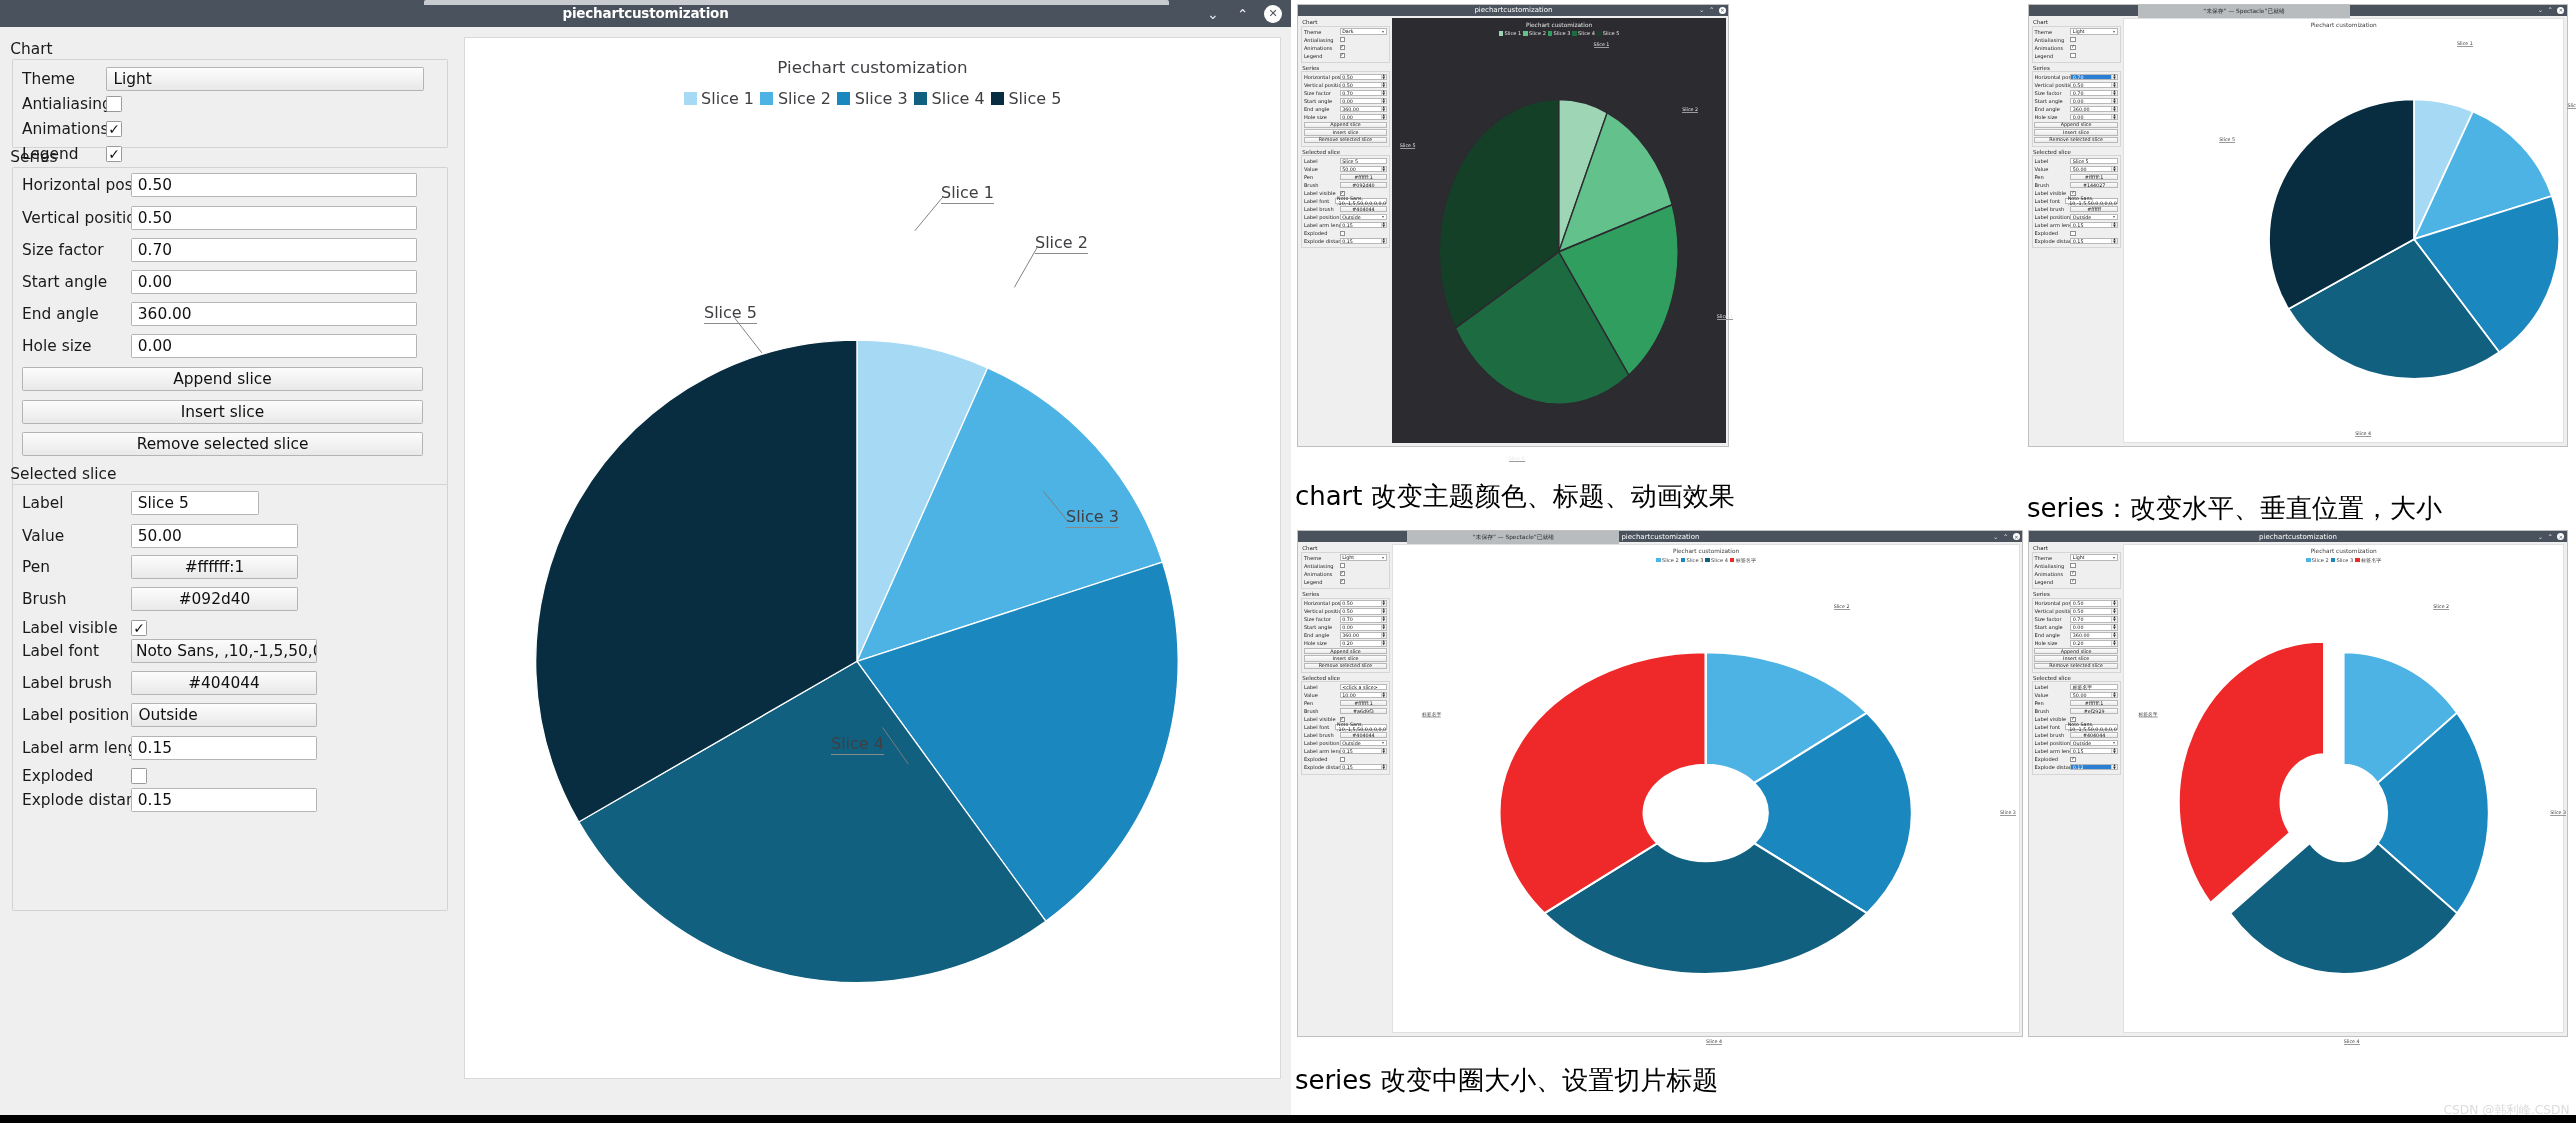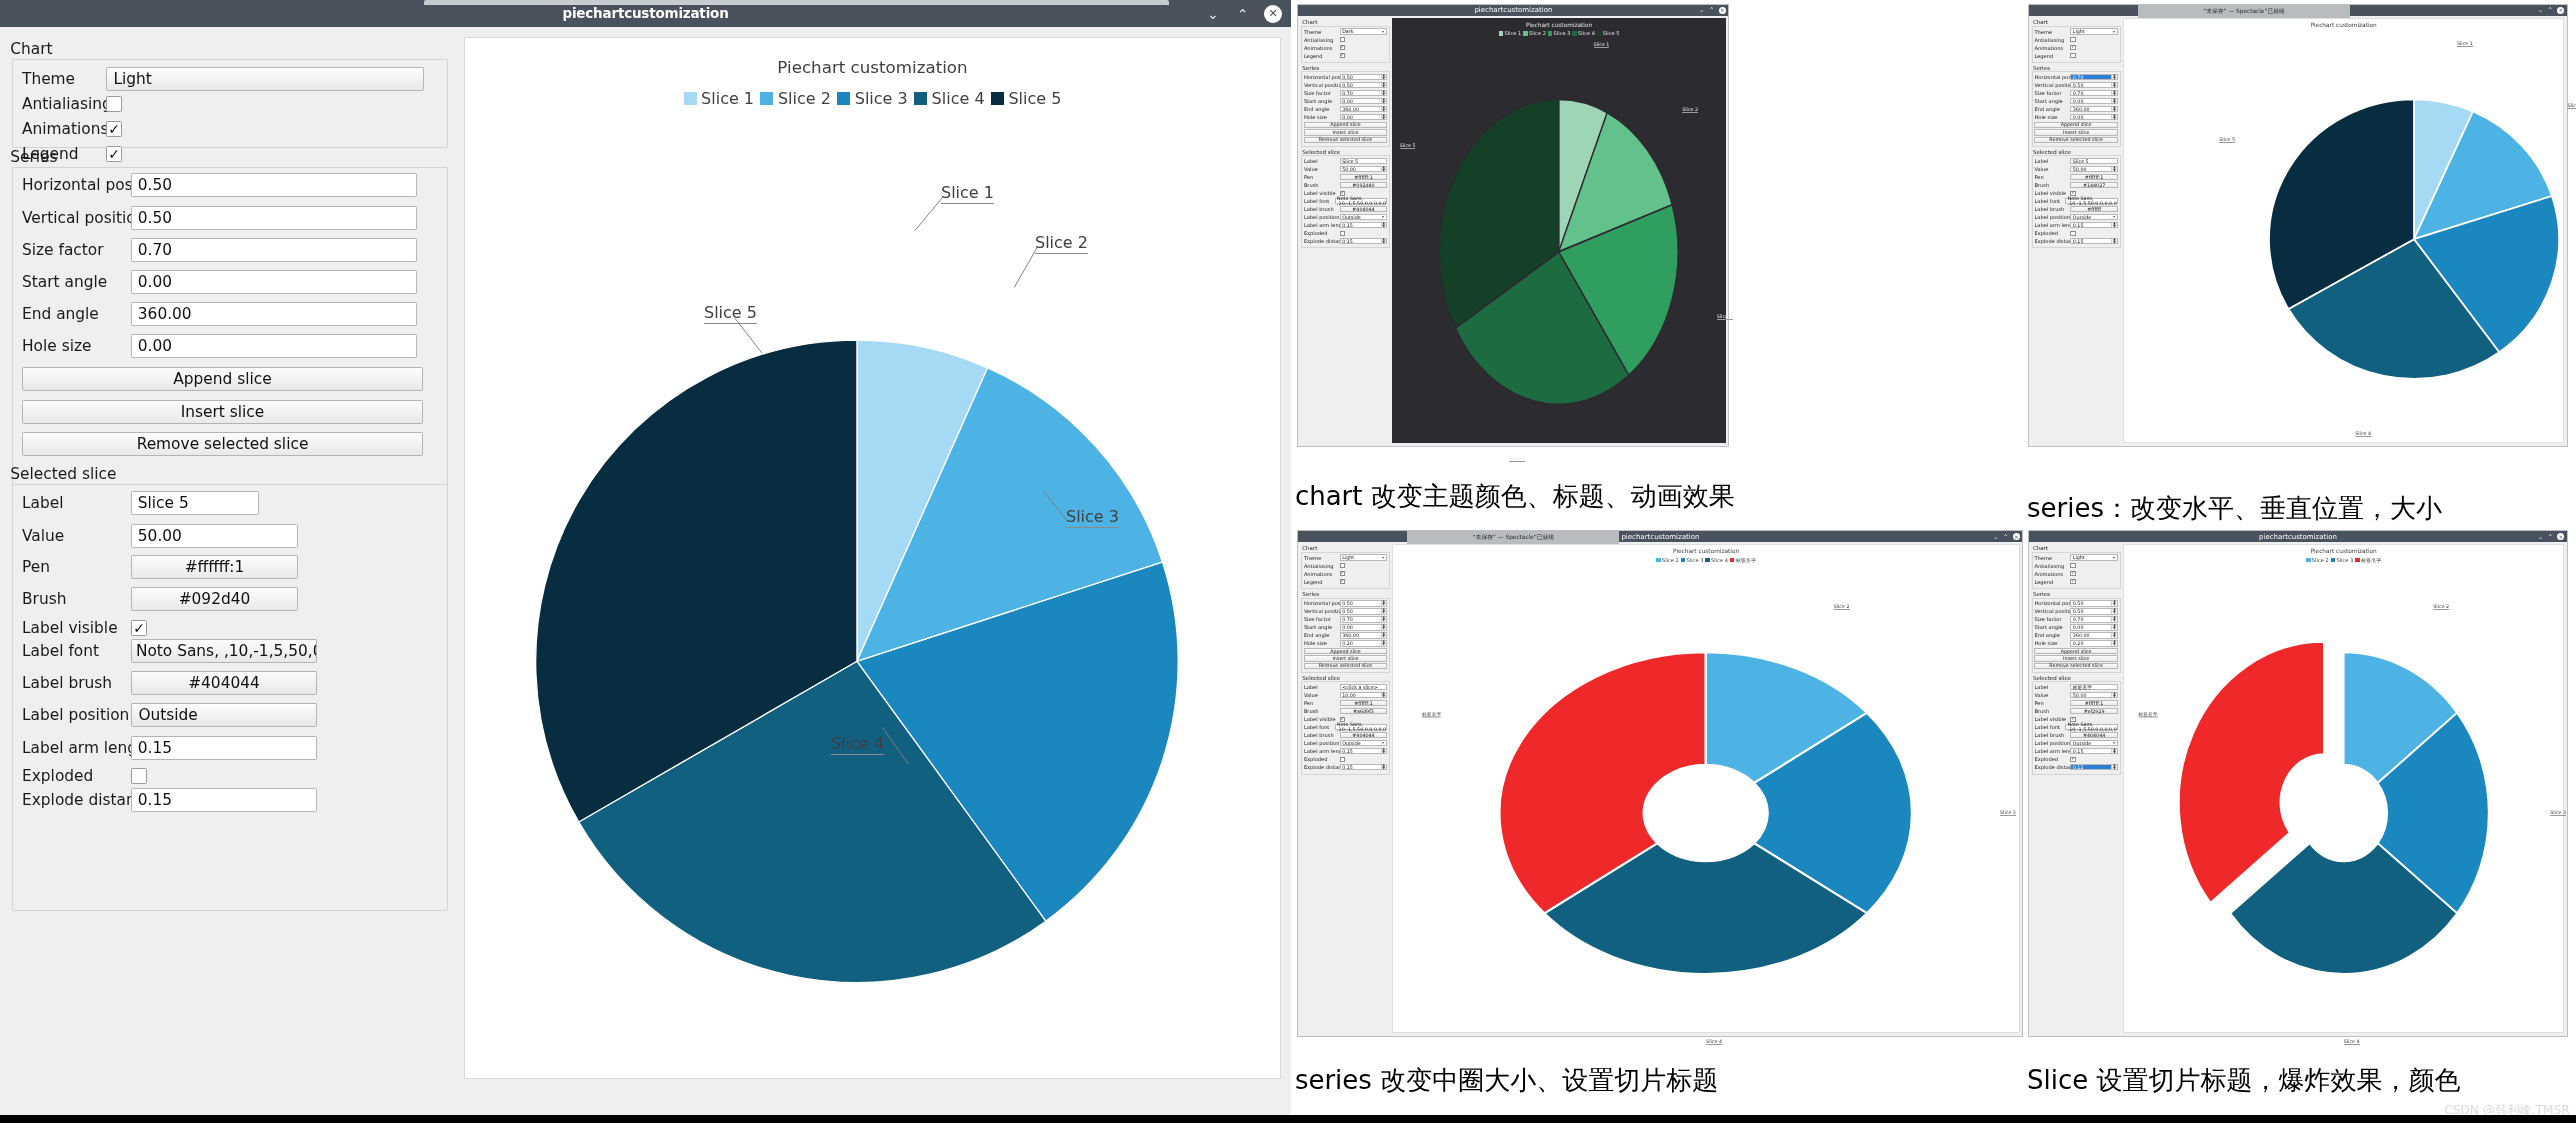--- a/index.html
+++ b/index.html
@@ -799,19 +799,18 @@
           <div class="t-plab" style="left: 70.3925%; top: 12.6545%; transform: translate(0px, -50%);">Slice 2</div>
           <div class="t-plab" style="left: 97%; top: 55%; transform: translate(0px, -50%);">Slice 3</div>
           <div class="t-plab" style="left: 50%; top: 102%; transform: translate(0px, -50%);">Slice 4</div>
           <div class="t-plab" style="left: 7.65446%; top: 34.6075%; transform: translate(-100%, -50%);">标签名字</div>
         </div>
       </div>
 
     <div class="cap" style="left:3.9px;  top:479px;text-align:center;">chart 改变主题颜色、标题、动画效果</div>
     <div class="cap" style="left:736px;top:479px;margin-top:12px;">series：改变水平、垂直位置，大小</div>
     <div class="cap" style="left:3.9px;  top:1063px;">series 改变中圈大小、设置切片标题</div>
-    <div class="cap" style="left:736px;top:1063px;">Slice 设置切片标题，爆炸效果，颜色</div>
-
-    <div class="watermark">CSDN @韩利峰.TMSR</div>
+
+    <div class="watermark">CSDN @韩利峰.CSDN</div>
   </div>
   <div class="blackbar"></div>
 </div>
 
 
 </body></html>

